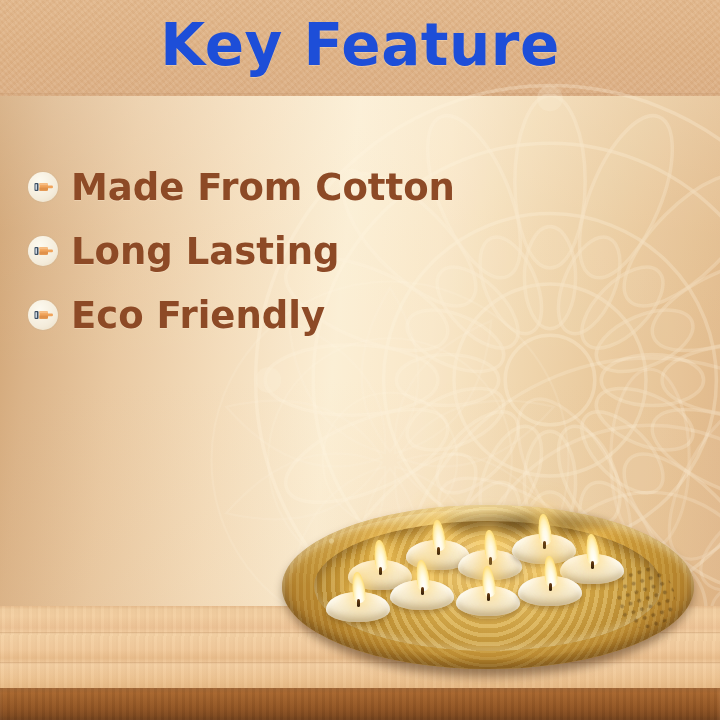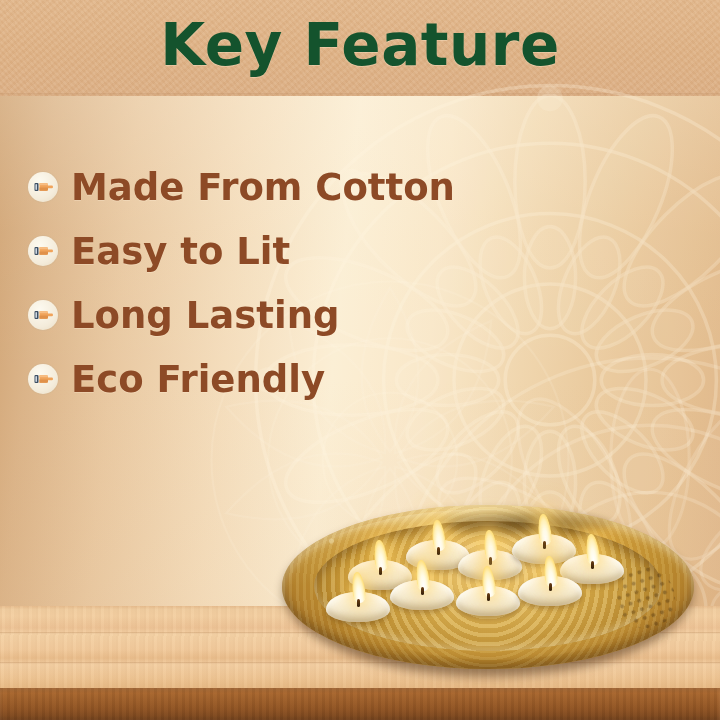--- a/index.html
+++ b/index.html
@@ -99,21 +99,21 @@
 
   
   .title {
     position: absolute;
     left: 0; top: 11px;
     width: 720px;
     text-align: center;
     font-size: 58px;
     font-weight: 700;
     letter-spacing: 0.5px;
-    color: #14532d;
+    color: #1d4ed8;
     font-family: "DejaVu Sans", sans-serif;
     text-shadow: 0 1px 0 rgba(255,235,210,0.35);
   }
 
   
   .feature-list {
     position: absolute;
     left: 28px;
     top: 155px;
     width: 620px;
@@ -425,32 +425,20 @@
           <rect x="6.5" y="11" width="4" height="8" rx="1" fill="#3d4f63"></rect>
           <rect x="7.4" y="12" width="1.6" height="6" rx="0.8" fill="#cfd8e2"></rect>
           <path d="M11.5 11.2 L18.5 11.2 Q20 11.2 20 12.6 L20 13.6 L23.8 13.6 Q25 13.6 25 14.9 Q25 16.2 23.8 16.2 L20 16.2 L20 17.4 Q20 18.8 18.5 18.8 L11.5 18.8 Z" fill="#f0a35a"></path>
           <path d="M11.5 11.2 L18.5 11.2 Q20 11.2 20 12.6 L20 13.3 L11.5 13.3 Z" fill="#f7bd82"></path>
           <path d="M11.5 15.6 L20 15.6 L20 17.4 Q20 18.8 18.5 18.8 L11.5 18.8 Z" fill="#e0914a"></path>
         </svg>
       </span>
       <span class="feature-label">Made From Cotton</span>
     </div>
 
-    <div class="feature-row">
-      <span class="bullet">
-        <svg width="30" height="30" viewBox="0 0 30 30">
-          <rect x="6.5" y="11" width="4" height="8" rx="1" fill="#3d4f63"></rect>
-          <rect x="7.4" y="12" width="1.6" height="6" rx="0.8" fill="#cfd8e2"></rect>
-          <path d="M11.5 11.2 L18.5 11.2 Q20 11.2 20 12.6 L20 13.6 L23.8 13.6 Q25 13.6 25 14.9 Q25 16.2 23.8 16.2 L20 16.2 L20 17.4 Q20 18.8 18.5 18.8 L11.5 18.8 Z" fill="#f0a35a"></path>
-          <path d="M11.5 11.2 L18.5 11.2 Q20 11.2 20 12.6 L20 13.3 L11.5 13.3 Z" fill="#f7bd82"></path>
-          <path d="M11.5 15.6 L20 15.6 L20 17.4 Q20 18.8 18.5 18.8 L11.5 18.8 Z" fill="#e0914a"></path>
-        </svg>
-      </span>
-      <span class="feature-label">Easy to Lit</span>
-    </div>
 
     <div class="feature-row">
       <span class="bullet">
         <svg width="30" height="30" viewBox="0 0 30 30">
           <rect x="6.5" y="11" width="4" height="8" rx="1" fill="#3d4f63"></rect>
           <rect x="7.4" y="12" width="1.6" height="6" rx="0.8" fill="#cfd8e2"></rect>
           <path d="M11.5 11.2 L18.5 11.2 Q20 11.2 20 12.6 L20 13.6 L23.8 13.6 Q25 13.6 25 14.9 Q25 16.2 23.8 16.2 L20 16.2 L20 17.4 Q20 18.8 18.5 18.8 L11.5 18.8 Z" fill="#f0a35a"></path>
           <path d="M11.5 11.2 L18.5 11.2 Q20 11.2 20 12.6 L20 13.3 L11.5 13.3 Z" fill="#f7bd82"></path>
           <path d="M11.5 15.6 L20 15.6 L20 17.4 Q20 18.8 18.5 18.8 L11.5 18.8 Z" fill="#e0914a"></path>
         </svg>

